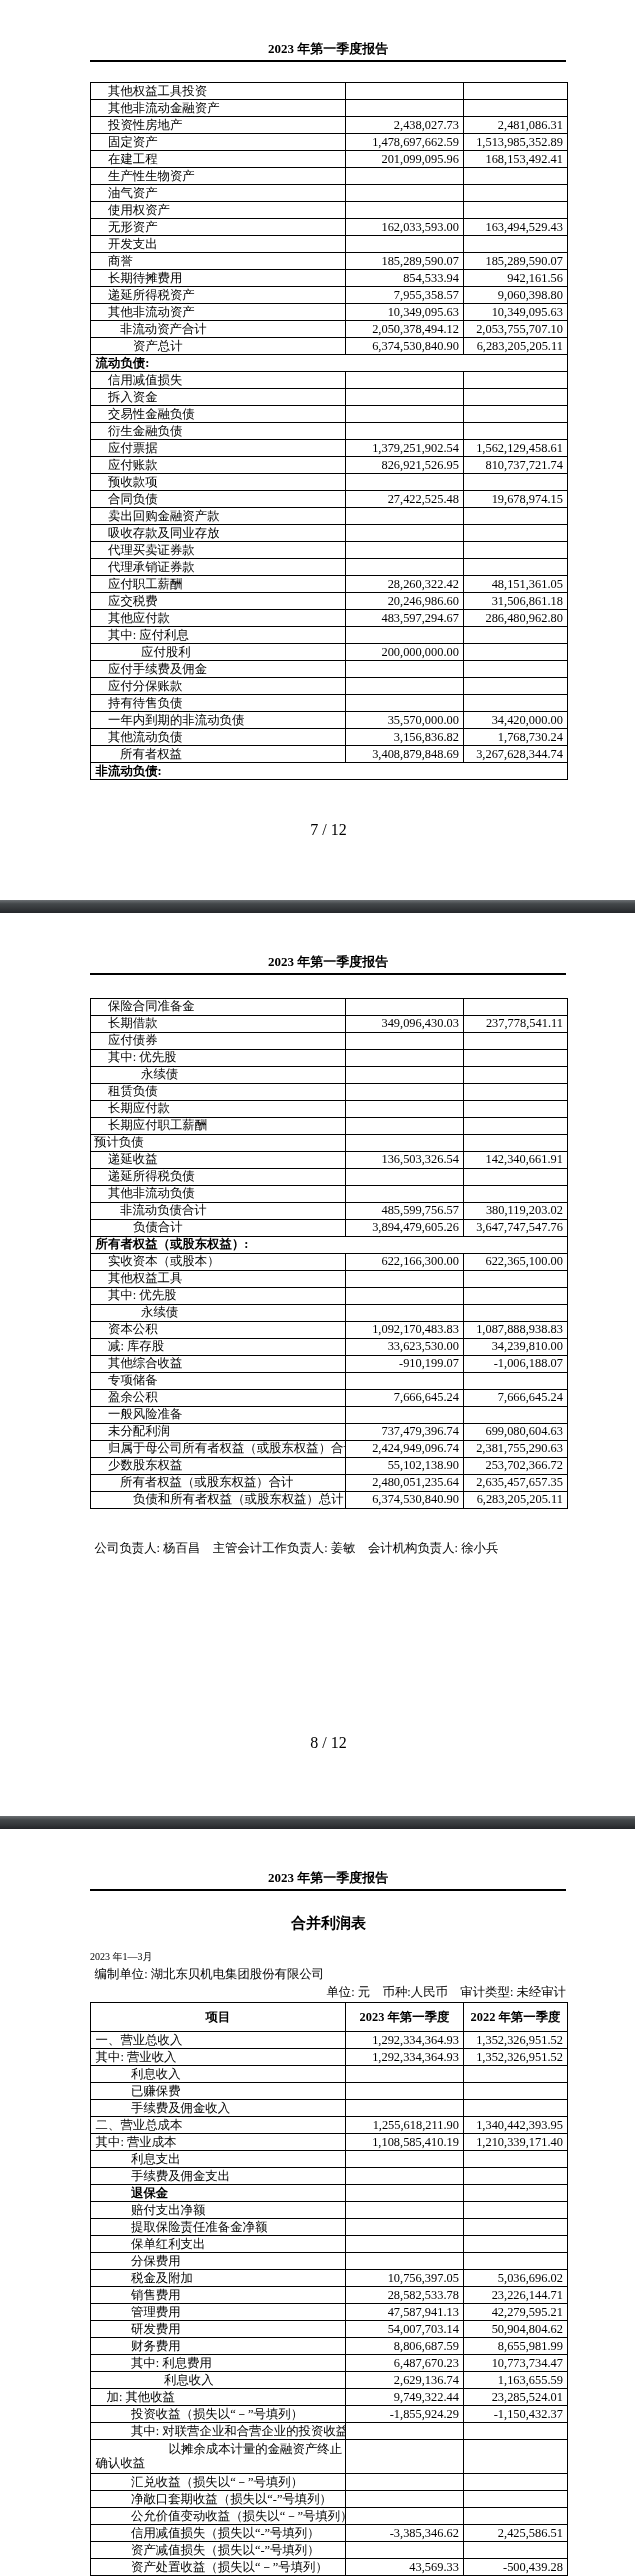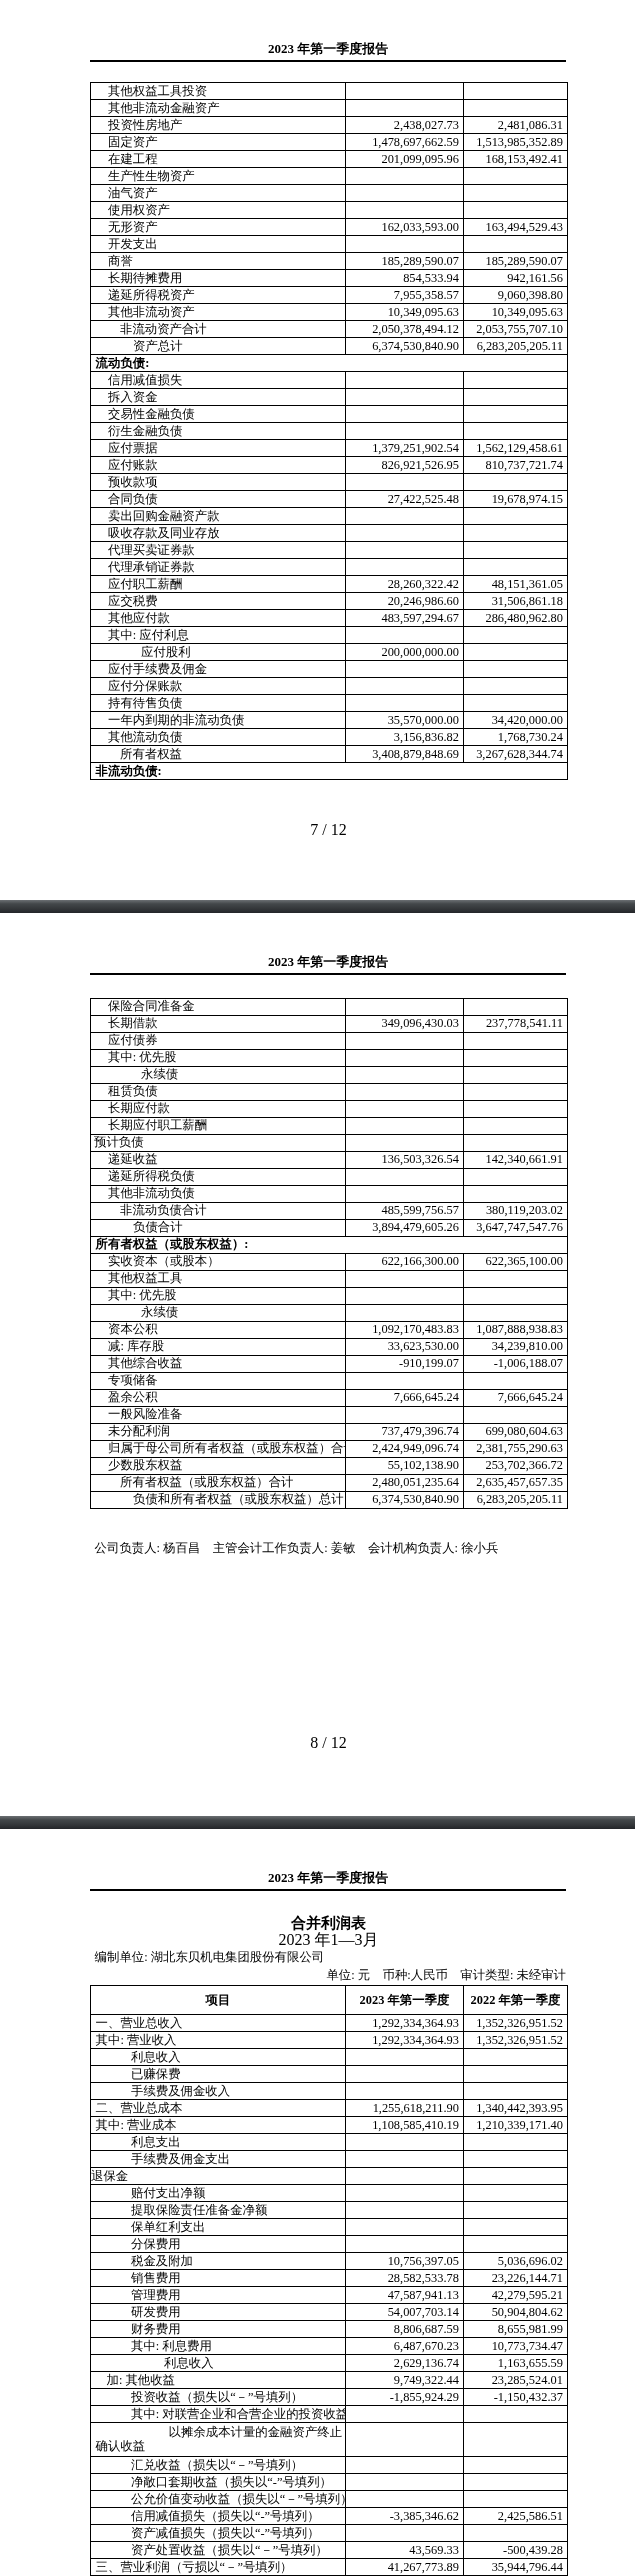--- a/index.html
+++ b/index.html
@@ -18,21 +18,21 @@
   table.fin td.num{text-align:right;padding-right:4.1px;white-space:nowrap;}
   .p7 table.fin td,.p8 table.fin td{height:16px;}
   .p9 table.fin td{height:16px;}
   .p9 table.fin thead td{height:28px;font-weight:bold;text-align:center;white-space:nowrap;padding:0;}
   .p9 table.fin{margin-top:1px;}
   .p7 table.fin{margin-top:20.6px;}
   .p8 table.fin{margin-top:23px;}
   tr.tall td{height:33px !important;}
   tr.tall td.lbl{white-space:normal;}
   .stitle{margin-top:24px;text-align:center;font-weight:bold;font-size:15px;line-height:16.5px;}
-  .period{margin-top:1px;text-align:center;font-size:16px;line-height:15.5px;}
+  .period{margin-top:18px;text-align:left;font-size:10px;line-height:15.5px;}
   .company{margin-top:2.1px;text-align:left;font-size:12.4px;line-height:15.5px;padding-left:4.6px;}
   .unitline{margin-top:3.1px;text-align:right;font-size:12.4px;line-height:15.5px;padding-right:1px;}
   .note{font-size:12.4px;line-height:17.5px;text-align:left;padding-left:4.6px;}
   .p8 .note{margin-top:31px;}
   .footer{position:absolute;left:90px;width:477px;text-align:center;font-size:16px;}
   .p7 .footer{top:821px}
   .p8 .footer{top:821px}
 </style>
 </head>
 <body>
@@ -483,21 +483,21 @@
             <td class="lbl" style="padding-left: 40px;">利息支出</td>
             <td class="num"></td>
             <td class="num"></td>
           </tr>
           <tr>
             <td class="lbl" style="padding-left: 40px;">手续费及佣金支出</td>
             <td class="num"></td>
             <td class="num"></td>
           </tr>
           <tr>
-            <td class="lbl" style="">退保金</td>
+            <td class="lbl" style="padding-left: 40px; font-weight: bold;">退保金</td>
             <td class="num"></td>
             <td class="num"></td>
           </tr>
           <tr>
             <td class="lbl" style="padding-left: 40px;">赔付支出净额</td>
             <td class="num"></td>
             <td class="num"></td>
           </tr>
           <tr>
             <td class="lbl" style="padding-left: 40px;">提取保险责任准备金净额</td>

